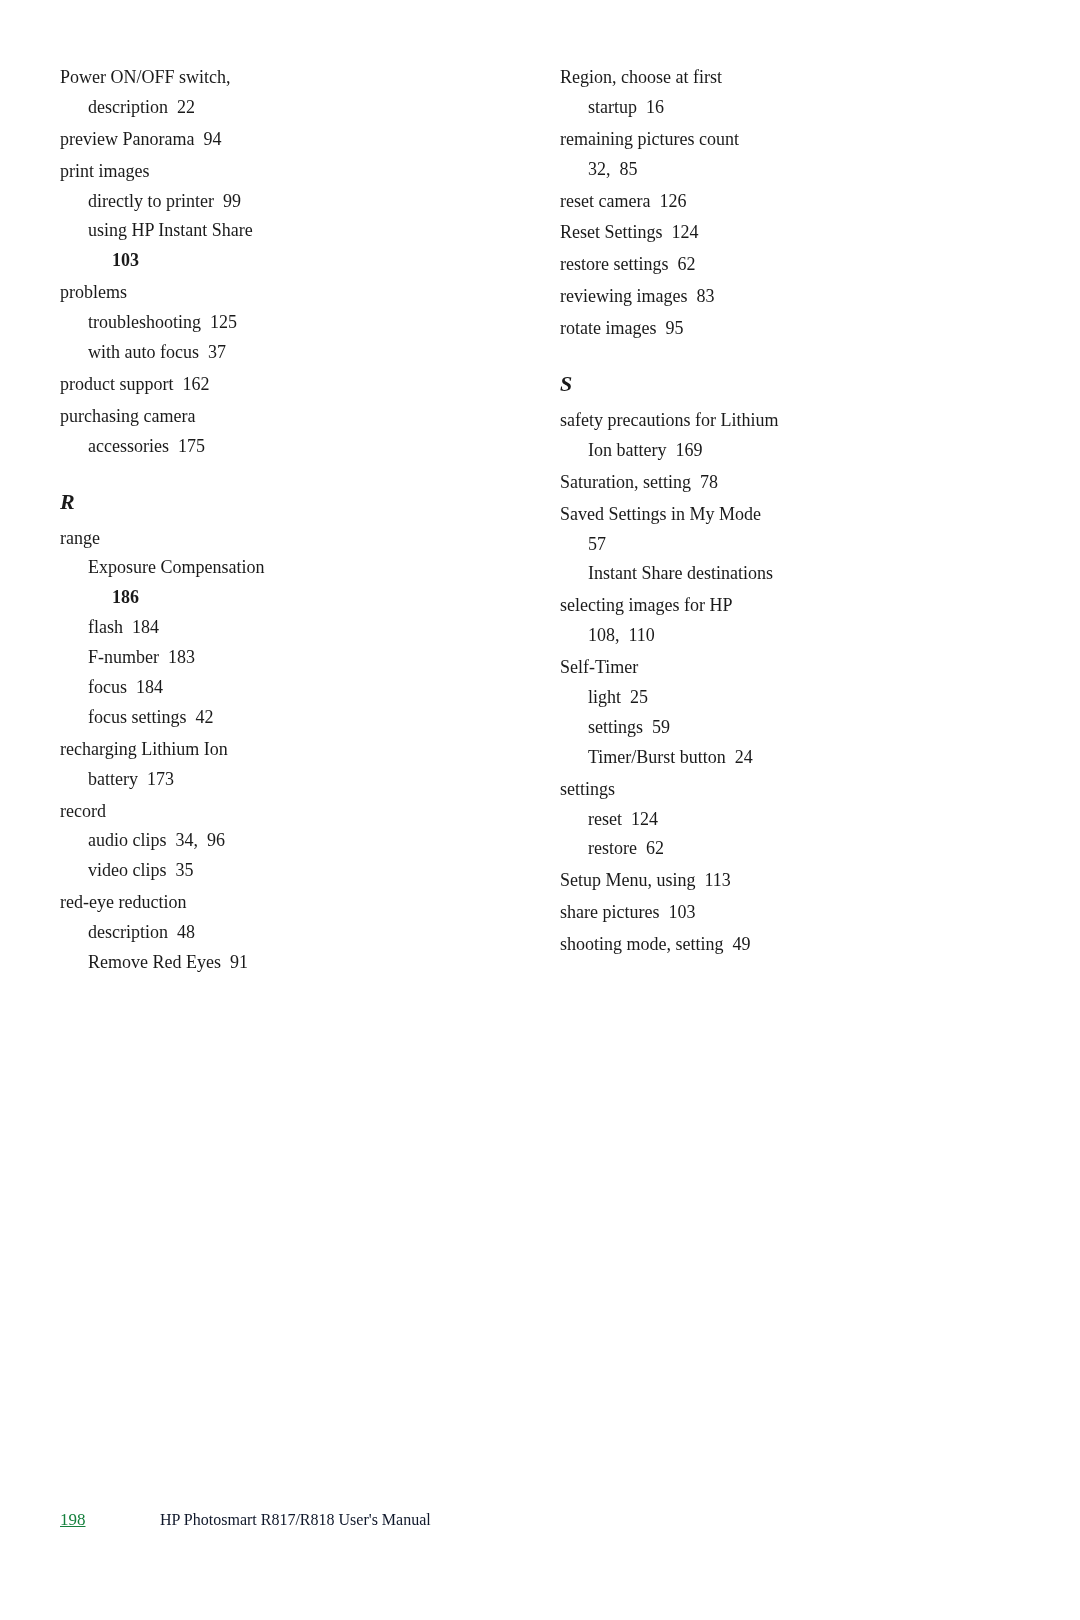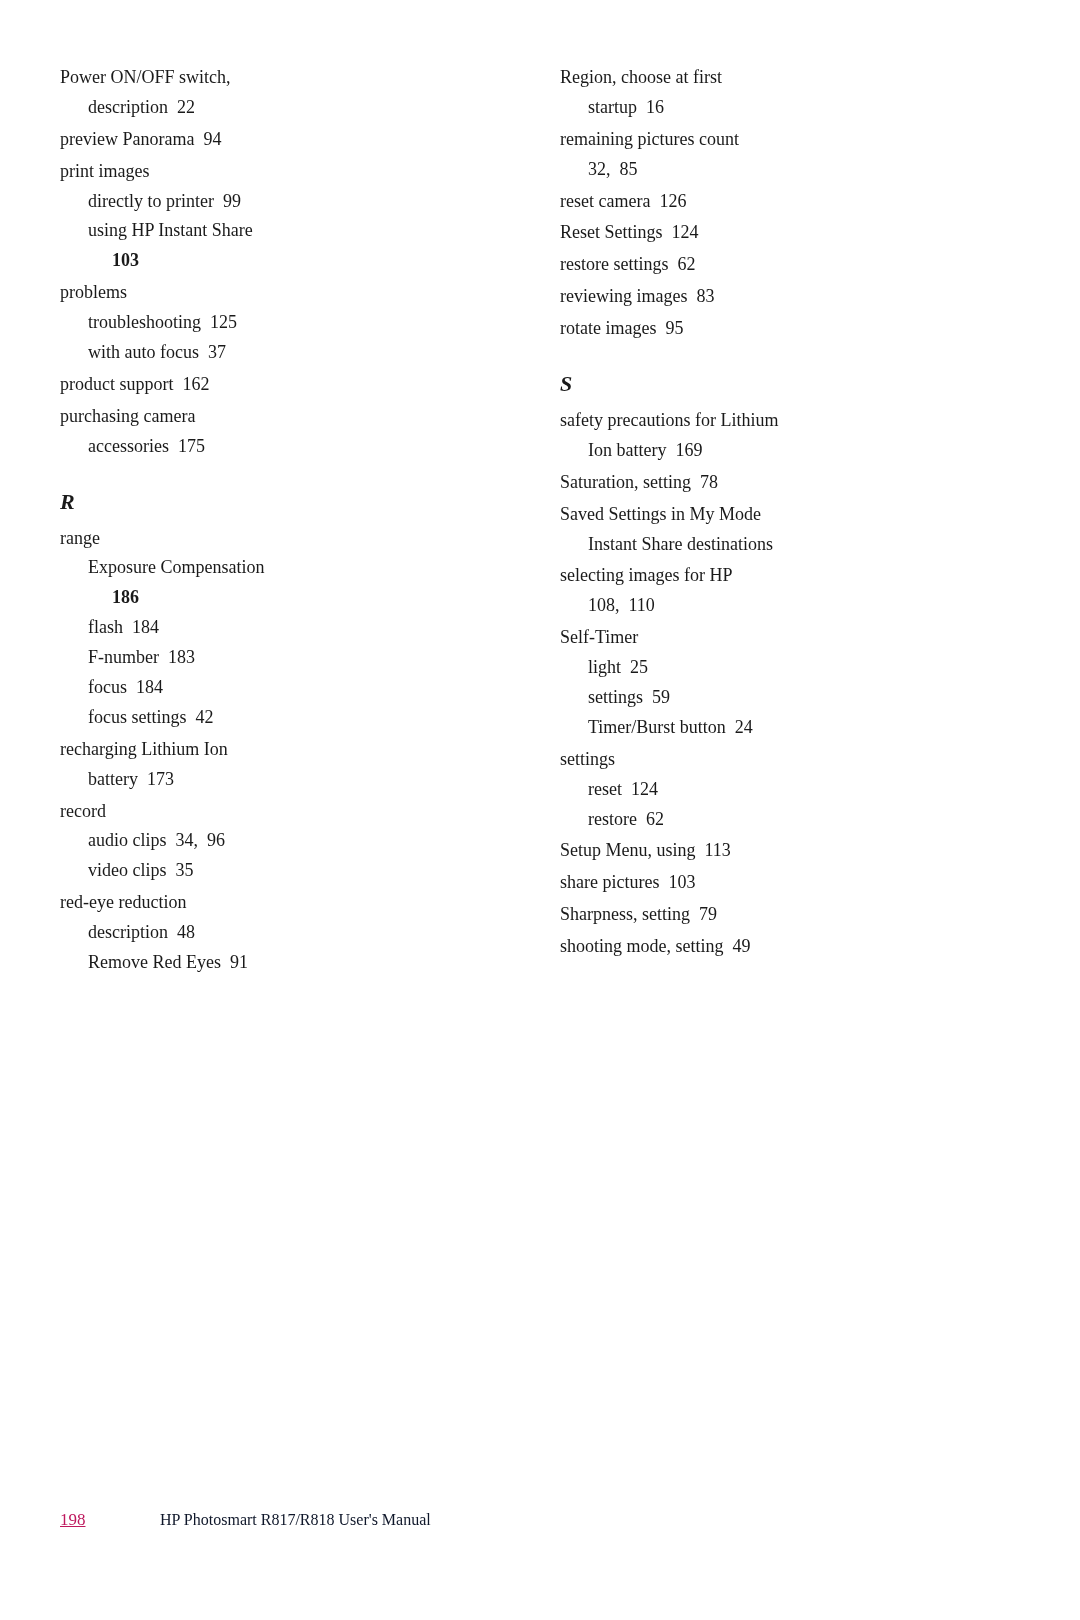--- a/index.html
+++ b/index.html
@@ -74,21 +74,21 @@
       flex-direction: row;
       align-items: center;
       border-top: none;
       padding-top: 30px;
       margin-top: auto;
       padding-bottom: 10px;
     }
 
     .footer-page-num {
       font-size: 17px;
-      color: #be185d;
+      color: #15803d;
       min-width: 60px;
       text-decoration: underline;
     }
 
     .footer-title {
       font-size: 16px;
       color: #0f172a;
       margin-left: 40px;
     }
   </style>
@@ -150,33 +150,33 @@
         <div class="index-entry main-entry">reviewing images&nbsp;&nbsp;83</div>
         <div class="index-entry main-entry">rotate images&nbsp;&nbsp;95</div>
       </div>
 
       <div>
         <div class="section-header">S</div>
         <div class="index-entry main-entry">safety precautions for Lithium</div>
         <div class="index-entry sub-entry">Ion battery&nbsp;&nbsp;169</div>
         <div class="index-entry main-entry">Saturation, setting&nbsp;&nbsp;78</div>
         <div class="index-entry main-entry">Saved Settings in My Mode</div>
+        <div class="index-entry sub-entry">57</div>
         <div class="index-entry sub-entry">Instant Share destinations</div>
         <div class="index-entry main-entry">selecting images for HP</div>
         <div class="index-entry sub-entry">108,&nbsp;&nbsp;110</div>
         <div class="index-entry main-entry">Self-Timer</div>
         <div class="index-entry sub-entry">light&nbsp;&nbsp;25</div>
         <div class="index-entry sub-entry">settings&nbsp;&nbsp;59</div>
         <div class="index-entry sub-entry">Timer/Burst button&nbsp;&nbsp;24</div>
         <div class="index-entry main-entry">settings</div>
         <div class="index-entry sub-entry">reset&nbsp;&nbsp;124</div>
         <div class="index-entry sub-entry">restore&nbsp;&nbsp;62</div>
         <div class="index-entry main-entry">Setup Menu, using&nbsp;&nbsp;113</div>
         <div class="index-entry main-entry">share pictures&nbsp;&nbsp;103</div>
-        <div class="index-entry main-entry">Sharpness, setting&nbsp;&nbsp;79</div>
         <div class="index-entry main-entry">shooting mode, setting&nbsp;&nbsp;49</div>
       </div>
 
     </div>
   </div>
 
   <div class="footer">
     <span class="footer-page-num">198</span>
     <span class="footer-title">HP Photosmart R817/R818 User's Manual</span>
   </div>

